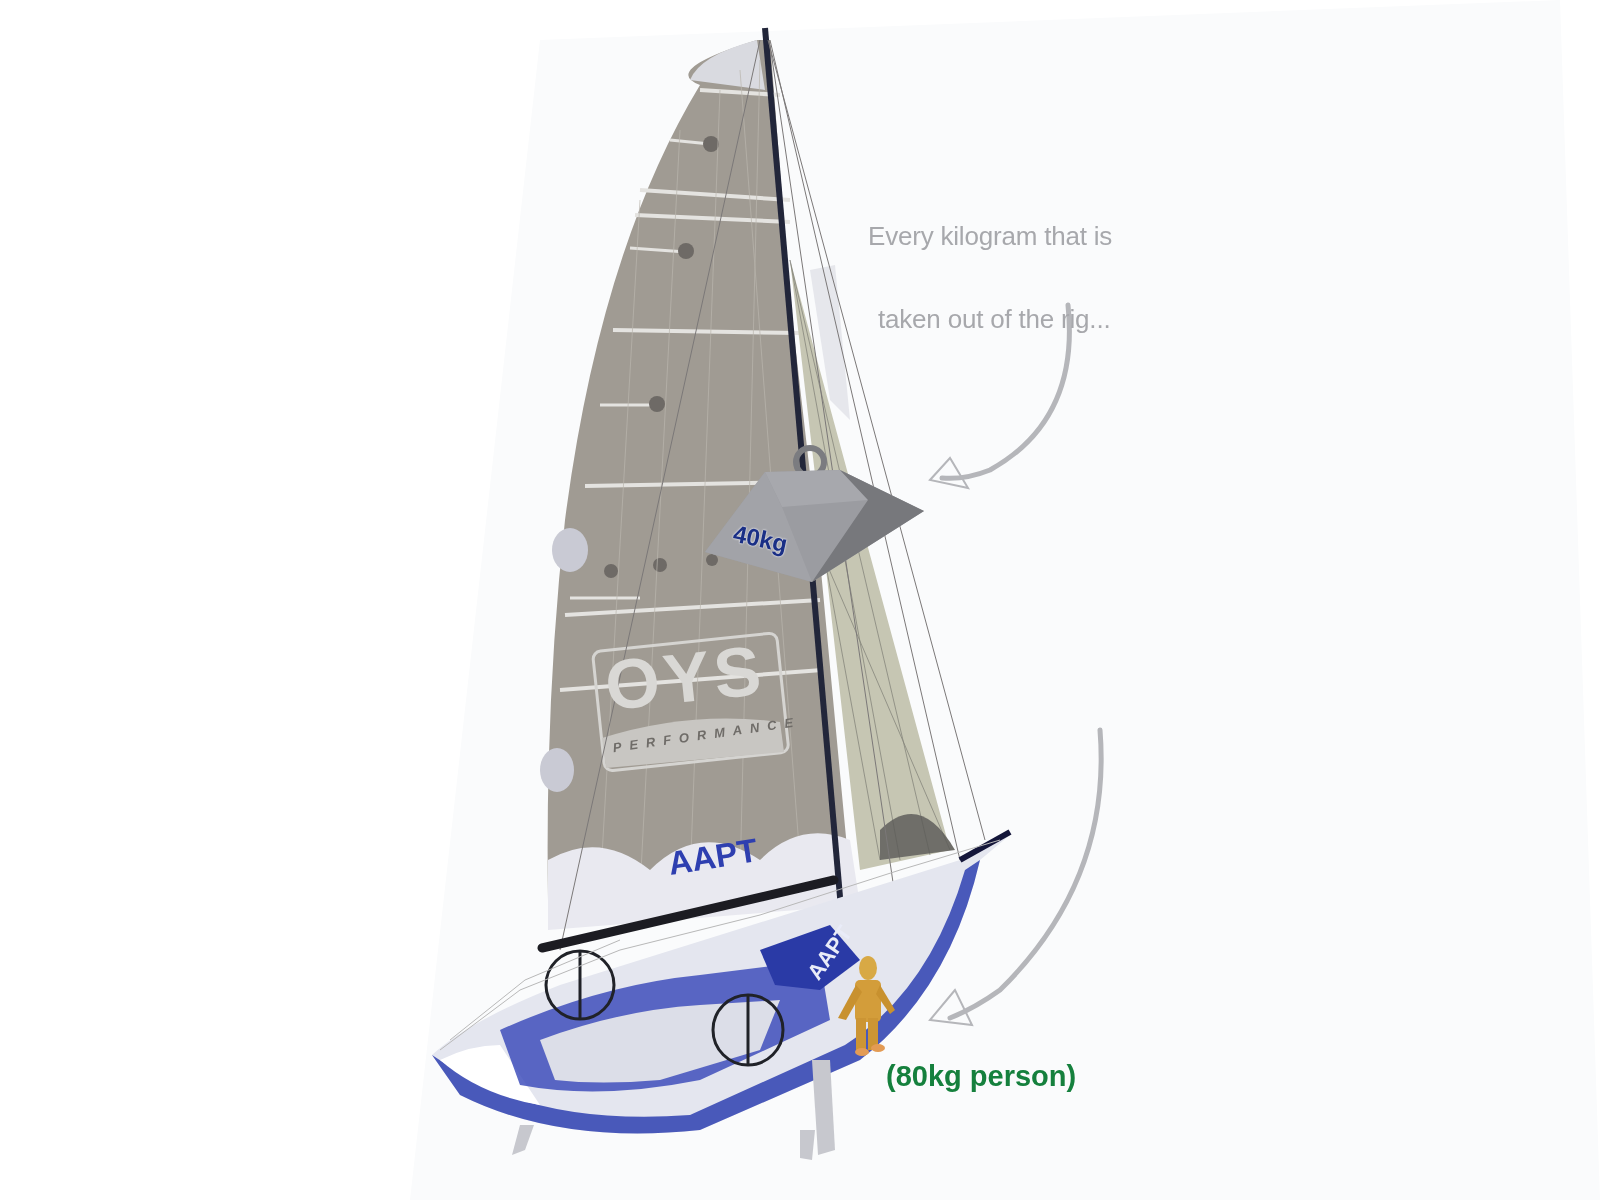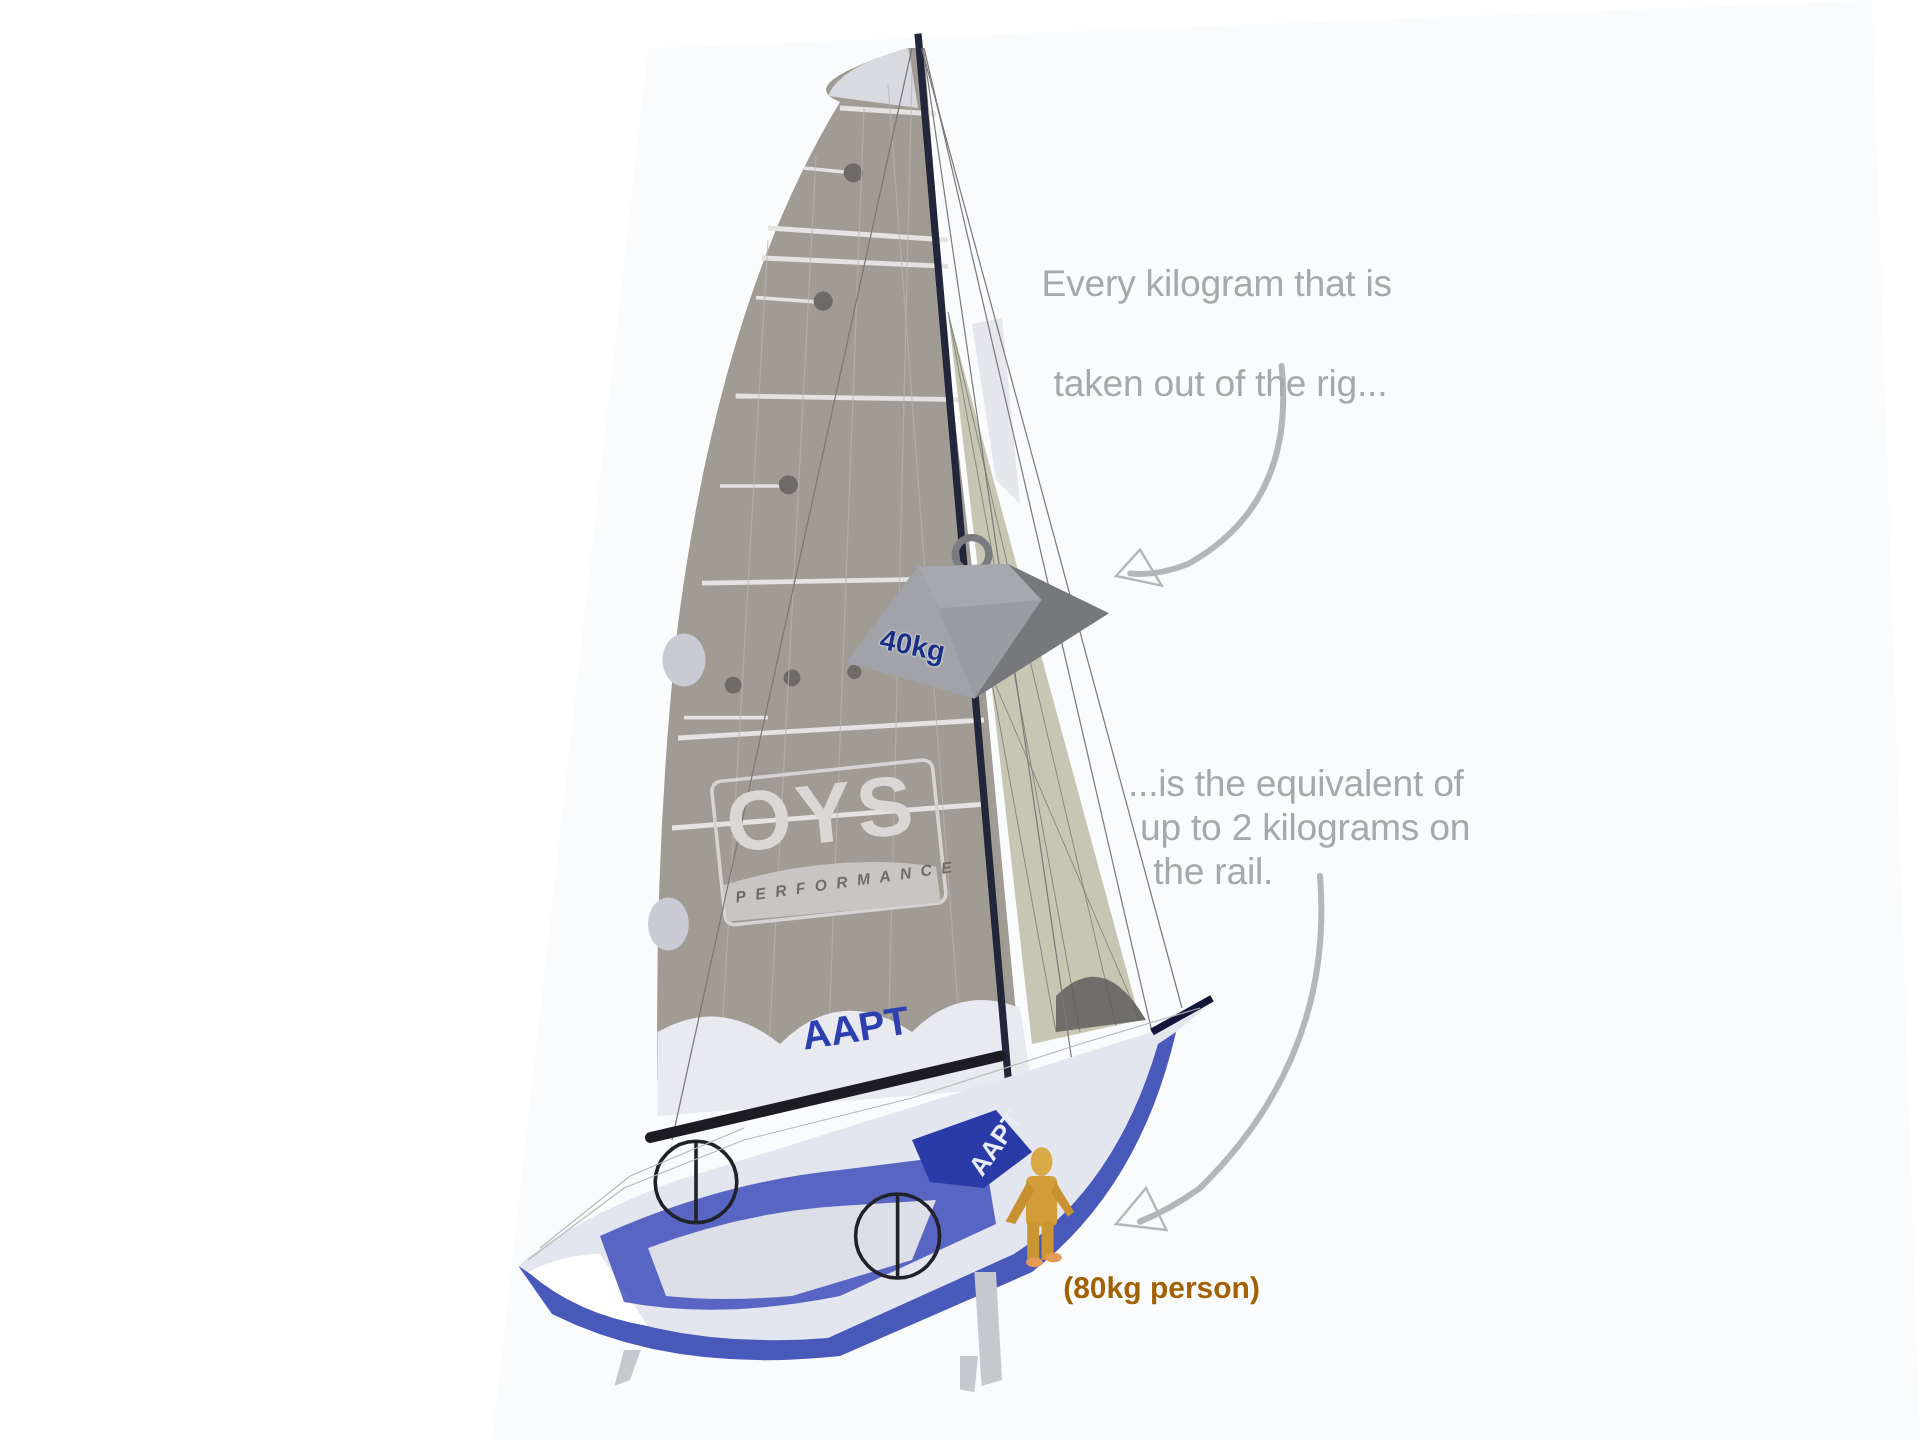--- a/index.html
+++ b/index.html
@@ -9,34 +9,34 @@
       font-family: "Liberation Sans", sans-serif;
       position: relative;
     }
     .stage { position: absolute; left: 0; top: 0; width: 1600px; height: 1200px; }
     .stage svg { position: absolute; left: 0; top: 0; }
     .caption {
       position: absolute;
       color: #a7a8ac;
       font-family: "Liberation Sans", sans-serif;
       font-weight: 300;
-      font-size: 31px;
+      font-size: 26px;
       line-height: 37px;
       letter-spacing: -0.2px;
       white-space: nowrap;
     }
     .caption span { display: block; }
     .cap-top { left: 868px; top: 218px; }
     .cap-top .l2 { padding-left: 10px; margin-top: 46px; }
     .cap-bottom { left: 940px; top: 634px; }
     .cap-bottom .l2 { padding-left: 10px; }
     .cap-bottom .l3 { padding-left: 21px; }
     .person-label {
       position: absolute; left: 886px; top: 1060px;
-      color: #a16207; font-weight: bold; font-size: 25px;
+      color: #15803d; font-weight: bold; font-size: 29px;
       font-family: "Liberation Sans", sans-serif;
       white-space: nowrap;
     }
     .weight-label {
       position: absolute; left: 733px; top: 525px;
       color: #1a2f86; font-weight: bold; font-size: 24px;
       font-family: "Liberation Sans", sans-serif;
       transform: rotate(12deg);
       text-shadow: 0 0 2px #e8e8ee, 0 0 2px #e8e8ee;
       white-space: nowrap;
@@ -210,20 +210,15 @@
   <div class="sail-logo-sub">PERFORMANCE</div>
   <div class="brand-sail">AAPT</div>
   <div class="brand-deck">AAPT</div>
   <div class="weight-label">40kg</div>
 
   <div class="caption cap-top">
     <span class="l1">Every kilogram that is</span>
     <span class="l2">taken out of the rig...</span>
   </div>
 
-  <div class="caption cap-bottom">
-    <span class="l1">...is the equivalent of</span>
-    <span class="l2">up to 2 kilograms on</span>
-    <span class="l3">the rail.</span>
-  </div>
 
   <div class="person-label">(80kg person)</div>
 </div>
 
 </body></html>

